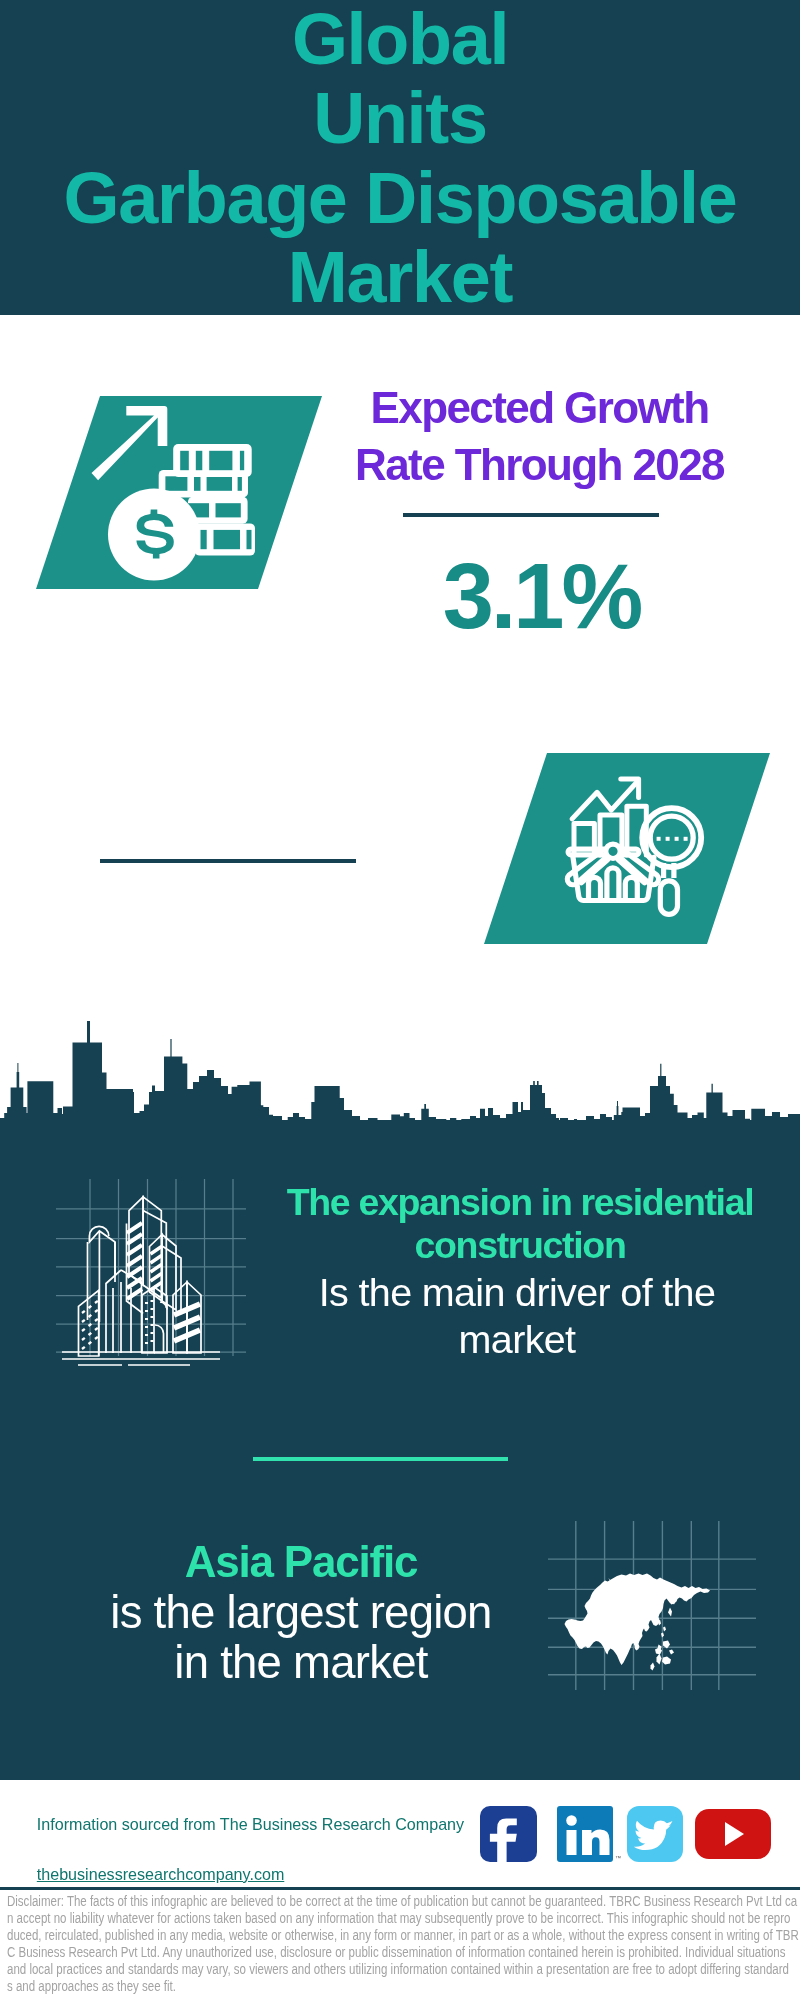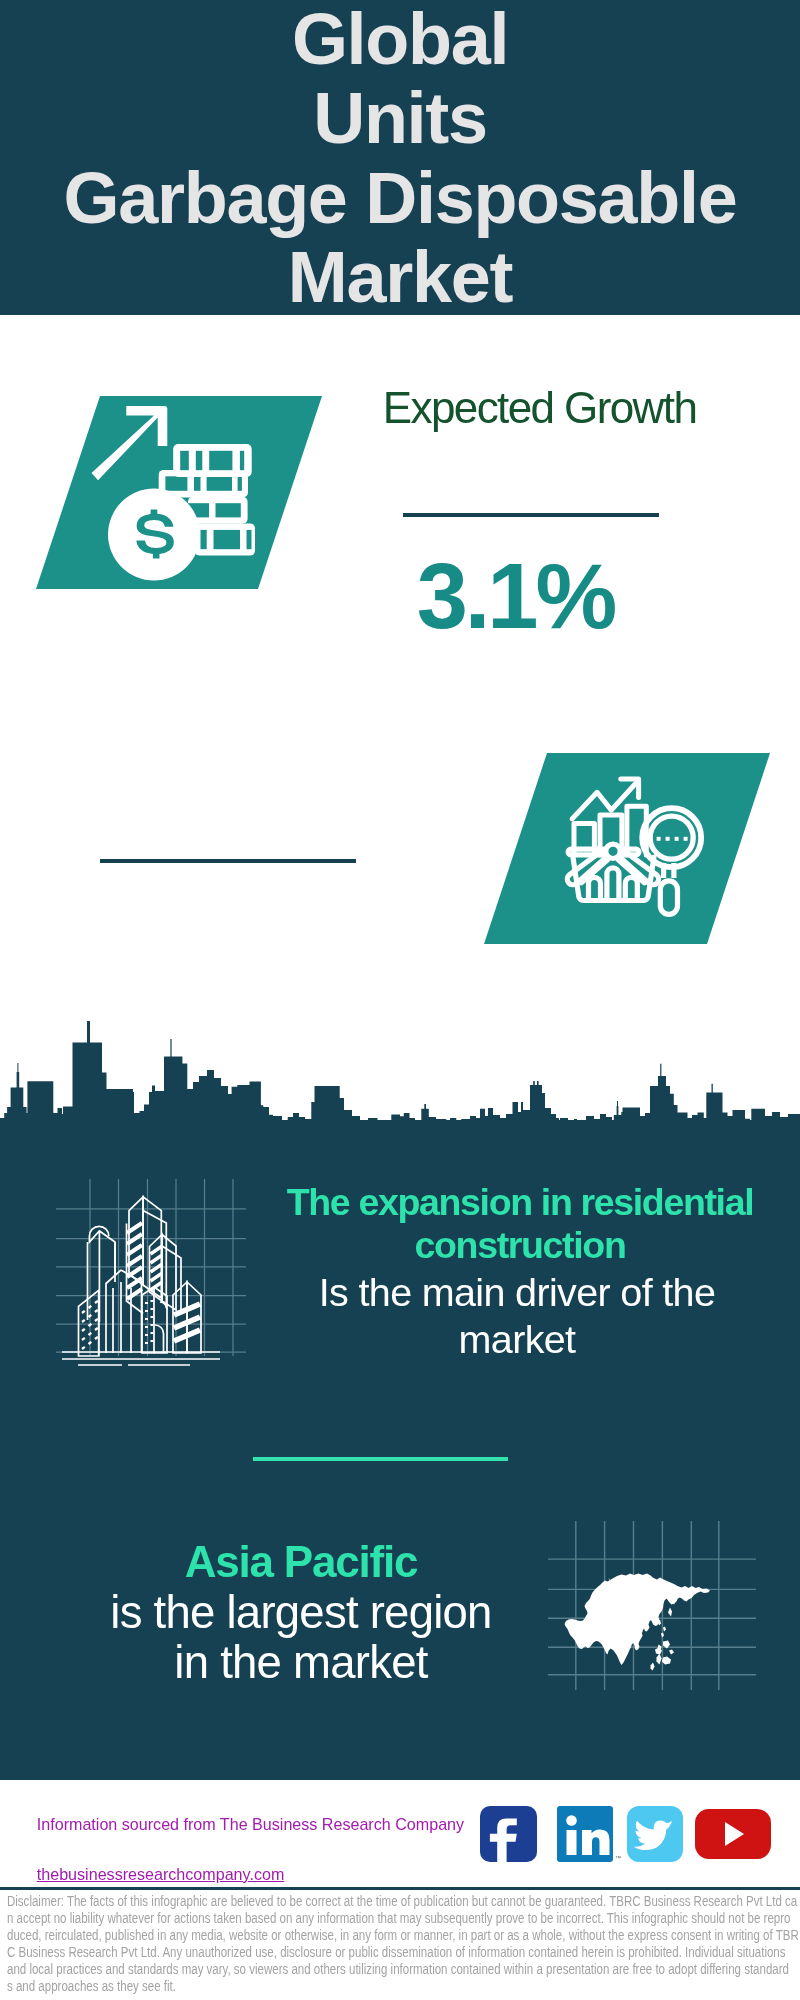--- a/index.html
+++ b/index.html
@@ -1,47 +1,47 @@
 <!DOCTYPE html>
 <html><head>
 <meta charset="utf-8">
 <style>
   html,body{margin:0;padding:0;}
   body{width:800px;height:2000px;background:#ffffff;font-family:"Liberation Sans",sans-serif;overflow:hidden;}
   .page{position:relative;width:800px;height:2000px;background:#fff;}
 
   
   .header{position:absolute;left:0;top:0;width:800px;height:315px;background:#164152;}
-  .title{position:absolute;left:0;top:0;width:800px;text-align:center;color:#e5e5e5;
+  .title{position:absolute;left:0;top:0;width:800px;text-align:center;color:#14b8a6;
          font-weight:bold;font-size:72px;line-height:79.3px;letter-spacing:-1.3px;}
 
   
   .badge1{position:absolute;left:36px;top:396px;width:290px;height:200px;}
   .badge2{position:absolute;left:484px;top:753px;width:290px;height:200px;}
 
   
   .blk{position:absolute;text-align:center;}
-  .hl{color:#14532d;font-weight:normal;font-size:44px;line-height:57px;letter-spacing:-1.6px;}
+  .hl{color:#6d28d9;font-weight:bold;font-size:44px;line-height:57px;letter-spacing:-1.6px;}
   .rule{height:4.2px;background:#164152;margin:0 auto;}
   .bignum{color:#178C86;font-weight:bold;}
 
   
   .darkpanel{position:absolute;left:0;top:1120px;width:800px;height:660px;background:#164152;}
   .skyline{position:absolute;left:0;top:1000px;width:800px;height:125px;}
 
   
   .dtext{position:absolute;text-align:center;color:#ffffff;white-space:nowrap;}
   .dtext>div{white-space:nowrap;}
   .dtext.grn{color:#2EE2AB;font-weight:bold;}
   .greenrule{position:absolute;height:3.6px;background:#32E2AE;}
   .cityicon{position:absolute;left:50px;top:1170px;width:200px;height:200px;}
   .mapicon{position:absolute;left:540px;top:1495px;width:240px;height:200px;}
 
   
-  .srcline{position:absolute;left:36.8px;color:#a21caf;font-size:16.1px;line-height:19.6px;white-space:nowrap;}
+  .srcline{position:absolute;left:36.8px;color:#0f766e;font-size:16.1px;line-height:19.6px;white-space:nowrap;}
   .social{position:absolute;left:470px;top:1795px;width:320px;height:80px;}
   .footline{position:absolute;left:0;top:1887px;width:800px;height:3px;background:#164152;}
   .disc{position:absolute;left:7px;top:1893px;width:800px;color:#a3a3a3;text-align:left;}
   .disc > div{font-family:"Liberation Sans",sans-serif;font-size:14px;line-height:17.1px;white-space:nowrap;transform:scaleX(0.822);transform-origin:left top;}
 </style>
 </head>
 <body>
 
 <div class="page">
 
@@ -93,23 +93,24 @@
       </g>
       <circle cx="118" cy="138.5" r="46" fill="#ffffff"></circle>
       <g transform="translate(118,131.2) scale(0.70) translate(-118,-138.3)">
       <path fill="#1B918A" d="M113.3 113.0 h9.4 v6.2 q11.4 1.1 17.3 6.9 q5.2 5.0 5.6 11.7 h-12.1 q-0.6 -4.3 -3.7 -6.8 q-3.6 -2.9 -11.8 -2.9 q-7.3 0 -10.8 2.2 q-3.2 2.0 -3.2 5.1 q0 3.0 3.0 4.6 q2.9 1.6 12.2 3.0 l6.8 1.0 q10.6 1.6 15.2 5.0 q5.1 3.7 5.1 10.3 q0 7.6 -6.2 12.3 q-5.3 4.0 -14.3 4.9 v6.4 h-9.4 v-6.4 q-11.1 -0.9 -17.1 -6.2 q-6.1 -5.4 -6.4 -13.1 h12.2 q0.6 5.0 3.9 7.6 q4.0 3.1 12.6 3.1 q7.0 0 10.7 -2.3 q3.5 -2.2 3.5 -5.6 q0 -3.3 -3.3 -5.0 q-3.3 -1.7 -13.9 -3.3 l-7.1 -1.1 q-9.4 -1.4 -13.7 -4.7 q-4.6 -3.5 -4.6 -9.8 q0 -7.3 5.9 -11.9 q5.1 -3.9 13.8 -4.8 z"></path>
       </g>
     </g>
   </svg>
 
   <div class="blk" id="blk1" style="left:339px;top:379px;width:401px;">
     <div class="hl">Expected Growth</div>
+    <div class="hl">Rate Through 2028</div>
   </div>
   <div class="rule" style="position:absolute;left:403px;top:512.7px;width:256px;"></div>
-  <div class="blk bignum" style="left:315px;top:550px;width:401px;font-size:92px;line-height:92px;letter-spacing:-3px;">3.1%</div>
+  <div class="blk bignum" style="left:341px;top:550px;width:401px;font-size:92px;line-height:92px;letter-spacing:-3px;">3.1%</div>
 
   <svg class="badge2" viewBox="0 0 290 200">
     <polygon points="63,0 286,0 223,191 0,191" fill="#1B918A"></polygon>
     <g fill="none" stroke="#ffffff" stroke-width="5" stroke-linejoin="round" stroke-linecap="round">
 
       <polyline points="88.1,65.9 113.1,39.3 127.3,57.1 152.3,29.8"></polyline>
       <polyline points="136.8,25.9 154.6,25.9 154.6,44.5"></polyline>
 
       <path d="M90 102 v-31.5 h20.4 v31.5"></path>
       <path d="M116 102 v-40 h21.9 v40"></path>

